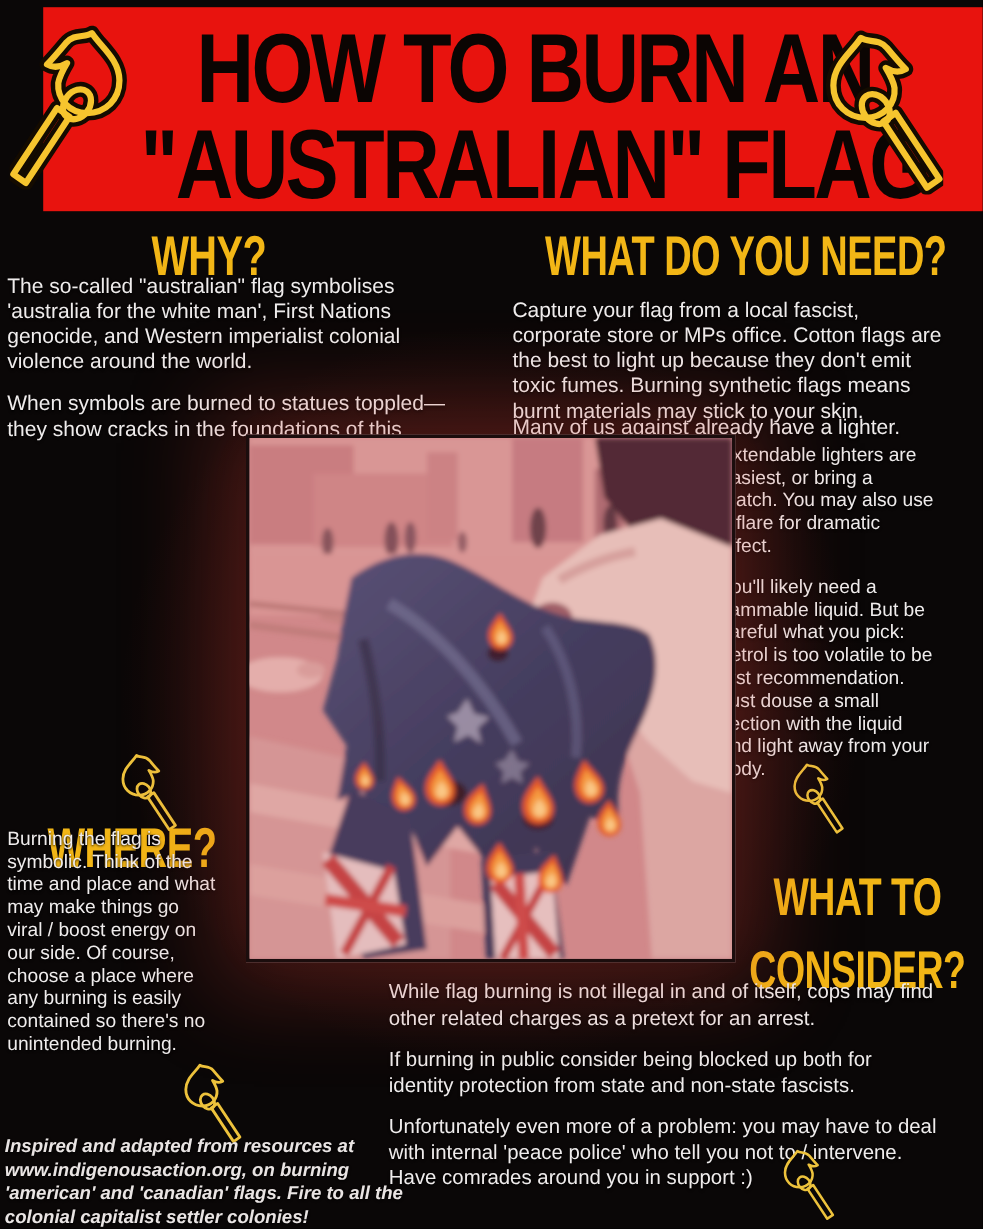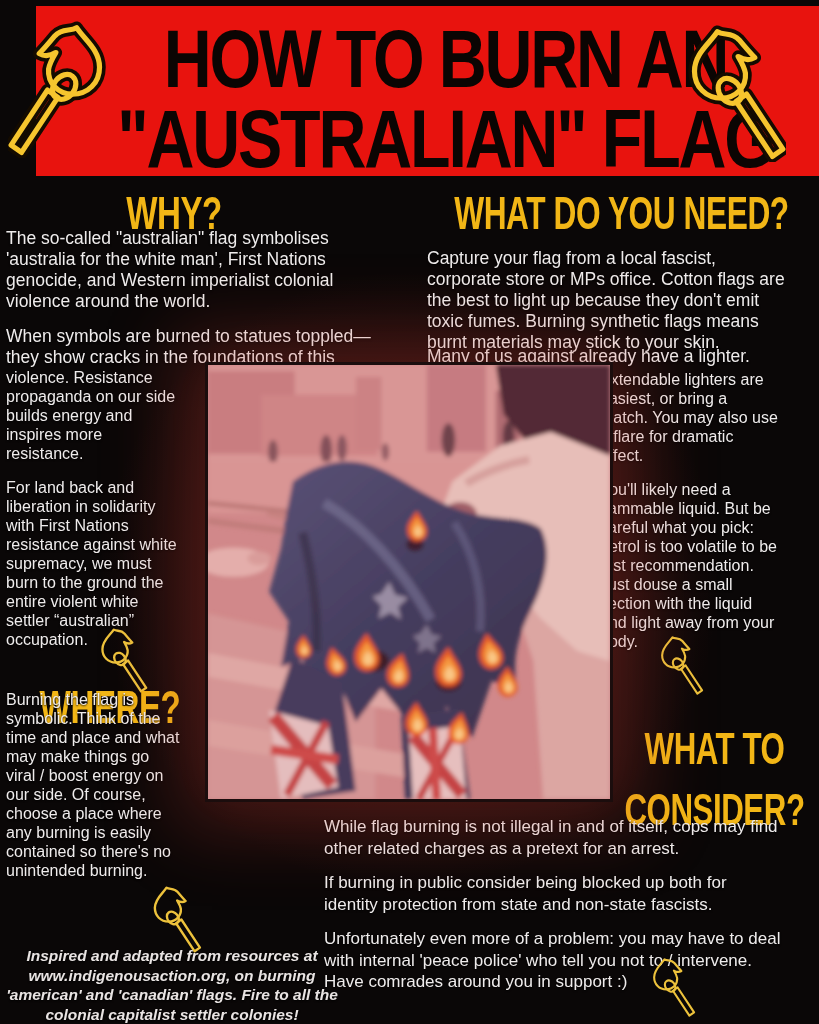--- a/index.html
+++ b/index.html
@@ -32,21 +32,21 @@
     transform:scale(1.07,1.32);transform-origin:50% 0;
   }
   .photo-frame{
     left:205px;top:362px;width:408px;height:440px;
     border:3px solid #1b0d0d;box-sizing:border-box;
     box-shadow:0 0 70px 28px rgba(210,60,52,0.28);
     background:#cf9194;
   }
   .photo-frame svg{display:block;width:100%;height:100%;}
   .footer-credit{
-    left:4px;top:946px;width:336px;text-align:center;
+    left:4px;top:946px;width:336px;text-align:left;
     font-style:italic;font-size:15.5px;line-height:19.5px;font-weight:700;
     color:#e9e4e3;white-space:pre-line;text-shadow:0 1px 2px #000;
   }
   svg.match{display:block;width:100%;height:100%;}
 </style>
 </head>
 <body>
 
 <svg width="0" height="0" style="position:absolute" aria-hidden="true">
   <defs>
@@ -92,34 +92,20 @@
       </svg>
   </div>
 
   <div class="abs heading" style="left:0;top:186px;width:348px;font-size:36px;">WHY?</div>
   <div class="abs txt wide" style="left:6px;top:228px;width:412px;">The so-called "australian" flag symbolises
 'australia for the white man', First Nations
 genocide, and Western imperialist colonial
 violence around the world.</div>
   <div class="abs txt wide" style="left:6px;top:326px;width:430px;">When symbols are burned to statues toppled—
 they show cracks in the foundations of this</div>
-  <div class="abs txt narrow" style="left:6px;top:368px;width:200px;">violence. Resistance
-propaganda on our side
-builds energy and
-inspires more
-resistance.</div>
-  <div class="abs txt narrow" style="left:6px;top:478px;width:204px;">For land back and
-liberation in solidarity
-with First Nations
-resistance against white
-supremacy, we must
-burn to the ground the
-entire violent white
-settler “australian”
-occupation.</div>
   <div class="abs" style="left:96px;top:626px;width:52px;height:68px;">
     <svg class="match" viewBox="0 0 100 132">
         <use href="#matchThin"></use>
       </svg>
   </div>
 
   <div class="abs heading" style="left:0;top:680px;width:220px;font-size:36px;">WHERE?</div>
   <div class="abs txt narrow" style="left:6px;top:690px;width:208px;">Burning the flag is
 symbolic. Think of the
 time and place and what

